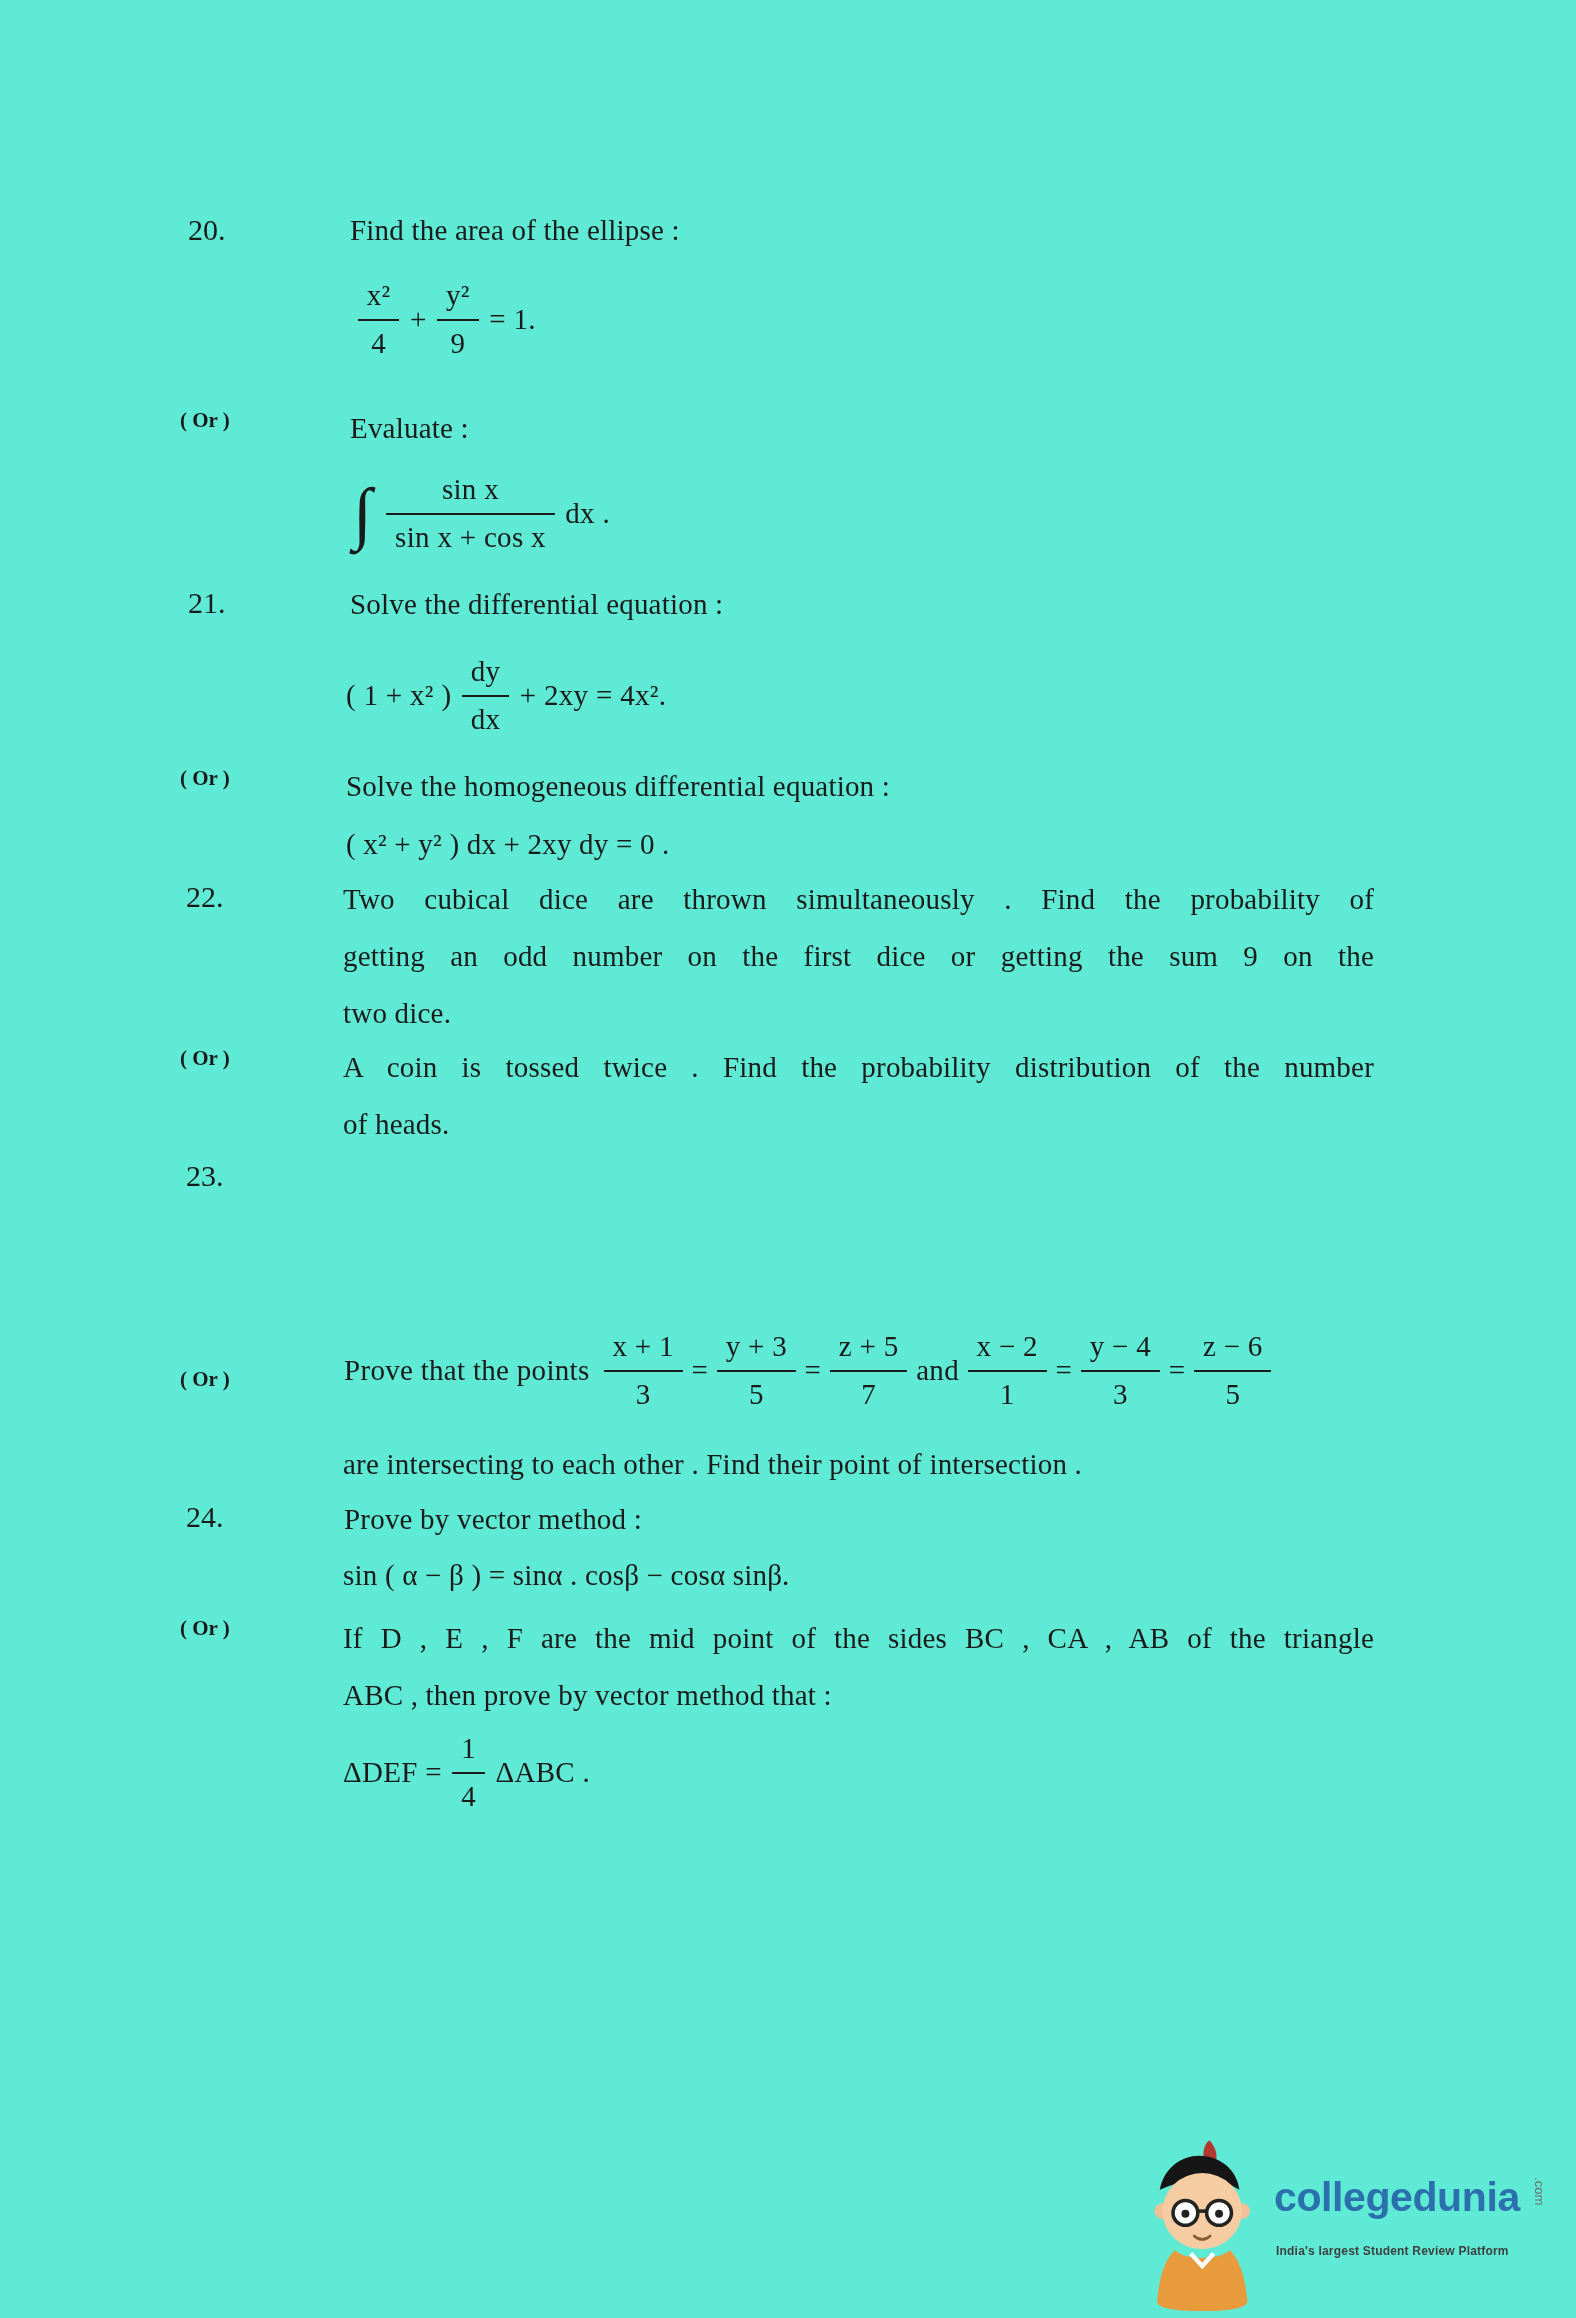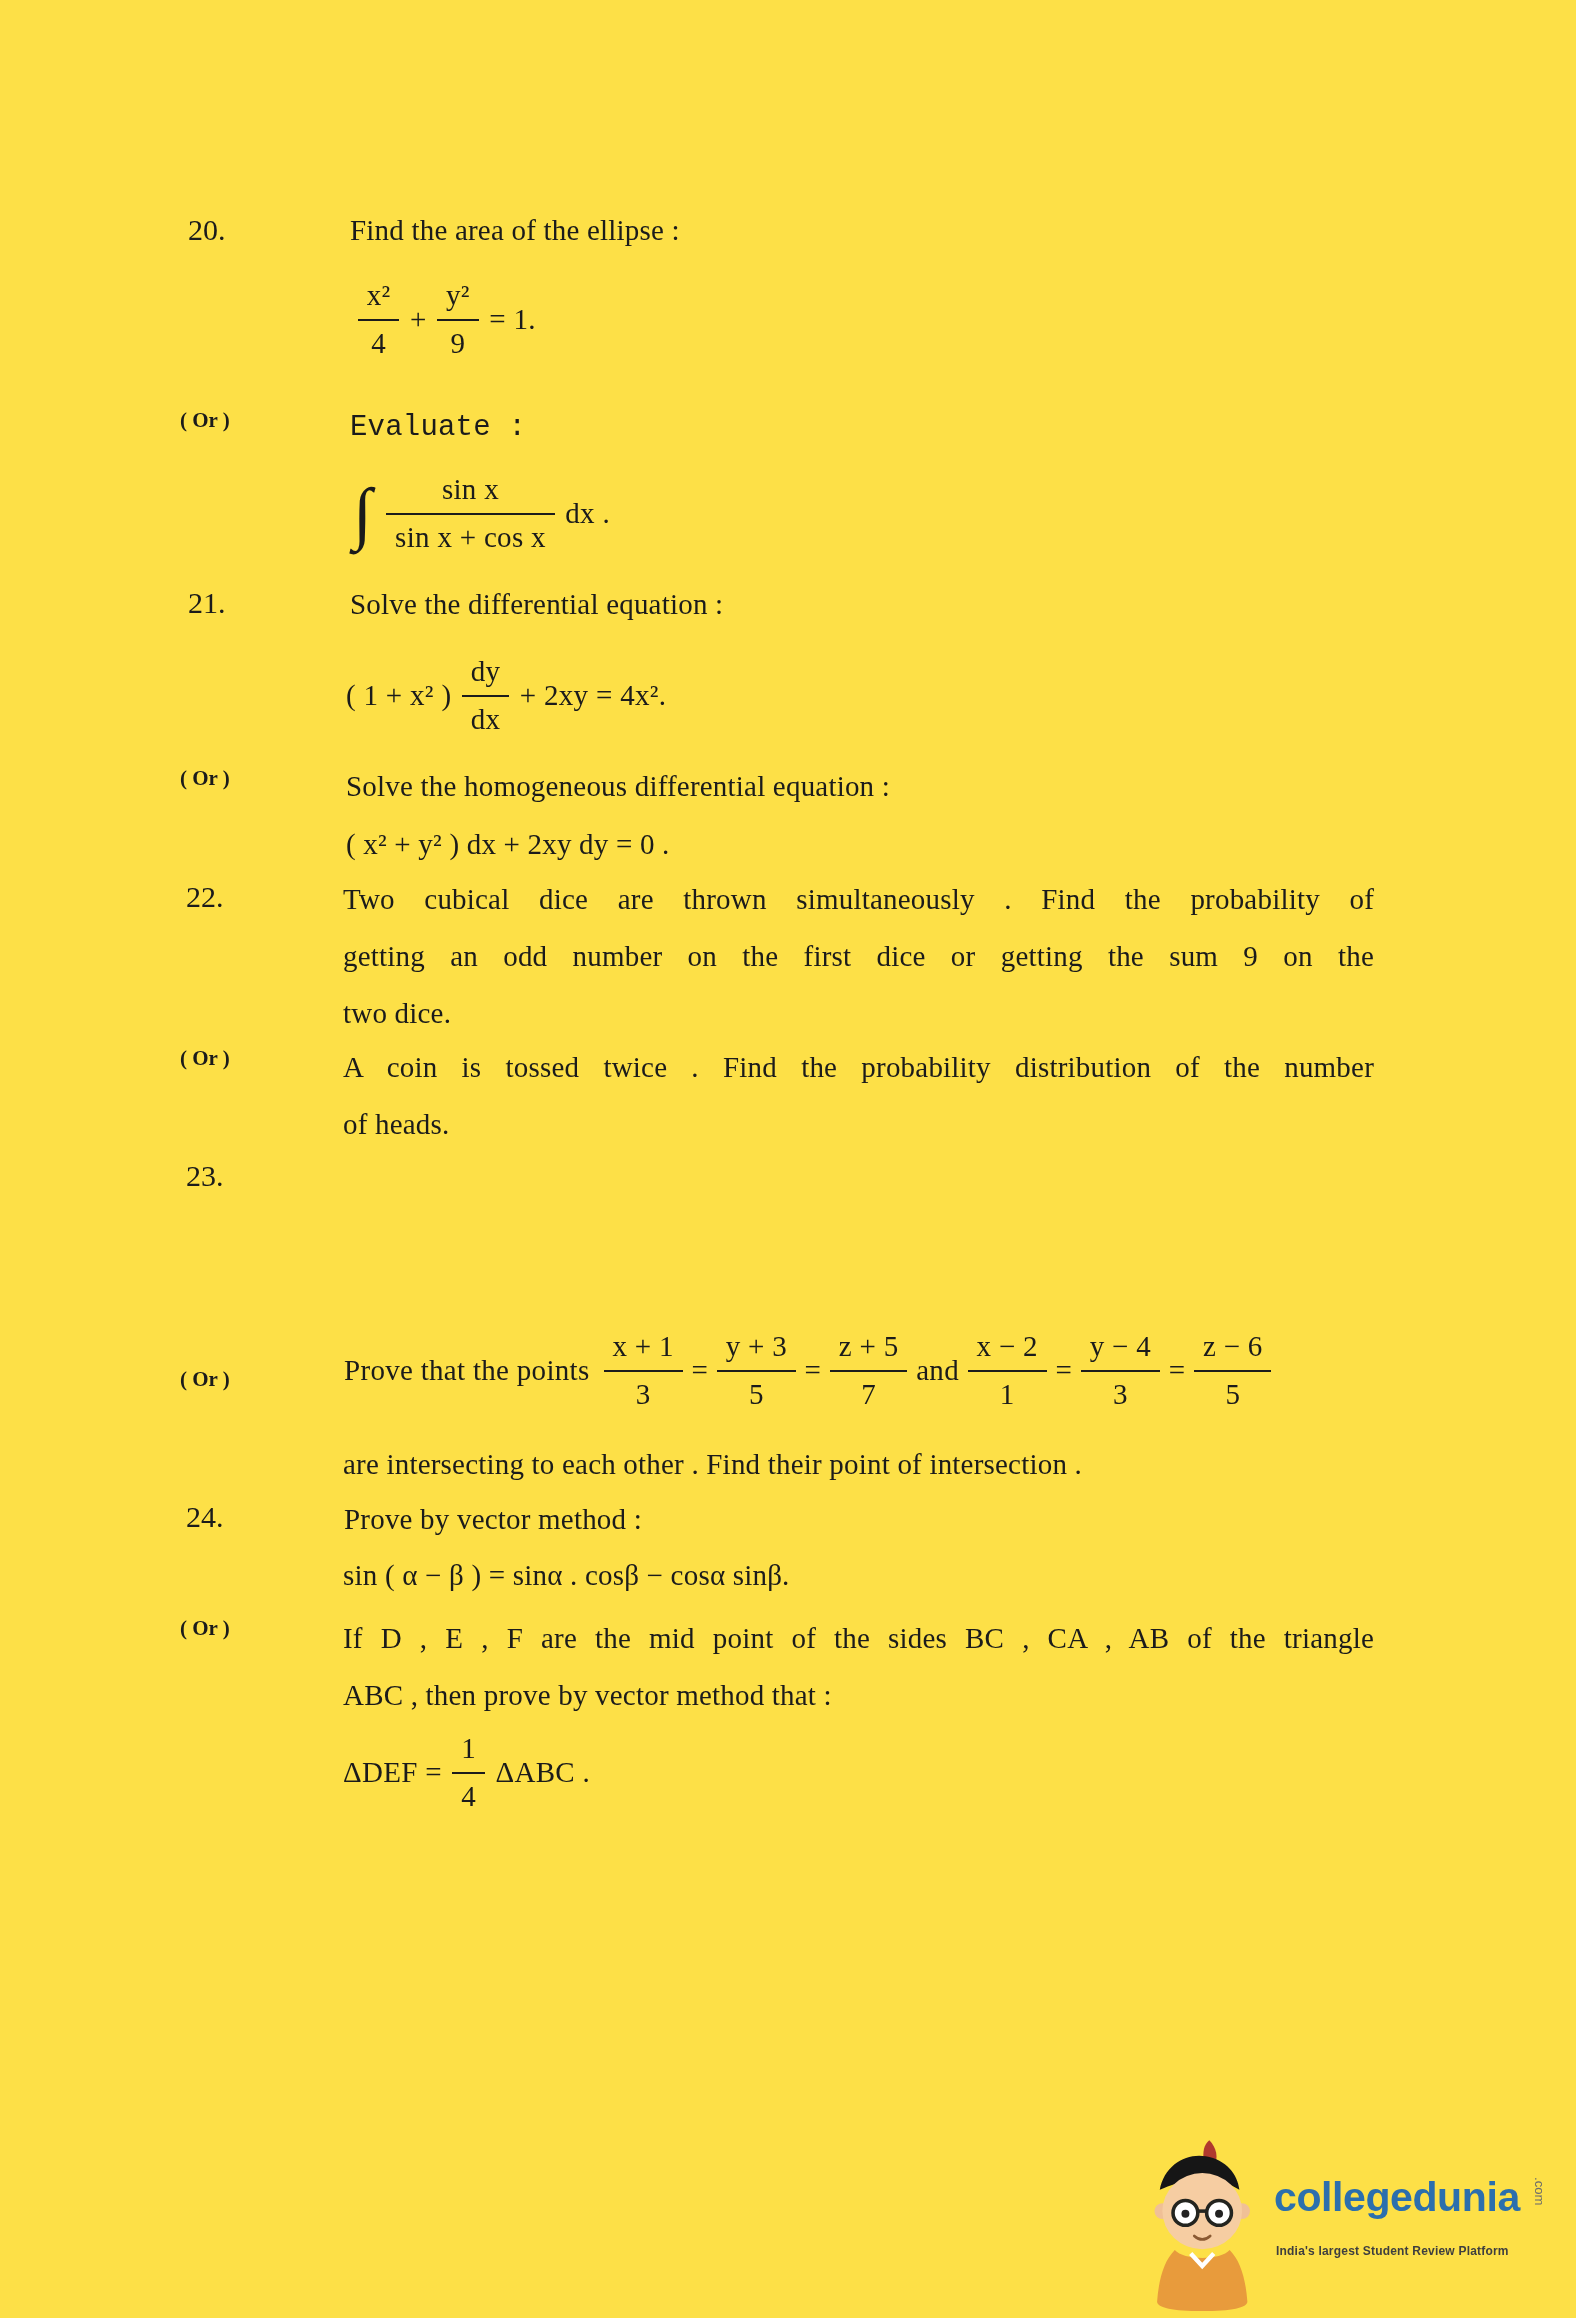--- a/index.html
+++ b/index.html
@@ -1,20 +1,20 @@
 <!DOCTYPE html>
 <html style="font-size:14px"><head>
 <meta charset="utf-8">
 <style>
   * { margin:0; padding:0; box-sizing:border-box; }
   html,body { background:#ffffff; }
   .page {
     position:relative;
     width:1577px; height:2319px;
-    background:#fde047;
+    background:#5eead4;
     font-family:"Liberation Serif", serif;
     color:#1b1b1b;
     overflow:hidden;
   }
   .abs { position:absolute; }
   .qnum  { font-size:30px; line-height:1.2; }
   .ortag { font-size:21px; font-weight:700; line-height:1.2; }
   .body-text { font-size:29px; line-height:1.25; letter-spacing:0.2px; }
   .para div { font-size:29px; line-height:57px; letter-spacing:0.2px; }
   .jl { width:1031px; text-align:justify; text-align-last:justify; }
@@ -56,21 +56,21 @@
     </span>
     <span class="op">+</span>
     <span class="frac">
       <span class="ftop">y²</span>
       <span class="fbot">9</span>
     </span>
     <span class="op">= 1.</span>
   </div>
 
   <div class="abs ortag" style="left:180px; top:408px;">( Or )</div>
-  <div class="abs body-text" style="left:350px; top:410px;font-family:Liberation Mono, monospace;">Evaluate :</div>
+  <div class="abs body-text" style="left:350px; top:410px;">Evaluate :</div>
   <div class="abs formula" style="left:353px; top:473px;">
     <span class="int">∫</span>
     <span class="frac">
       <span class="ftop">sin x</span>
       <span class="fbot">sin x + cos x</span>
     </span>
     <span class="op">dx .</span>
   </div>
 
   <div class="abs qnum" style="left:188px; top:585px;">21.</div>

